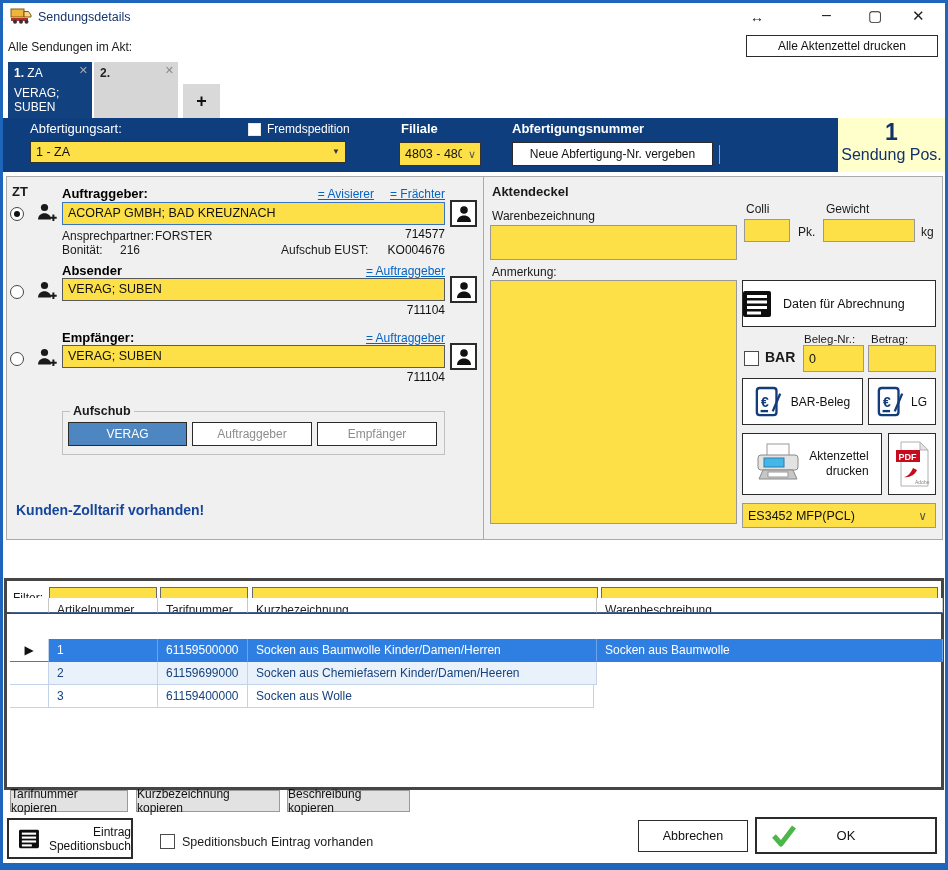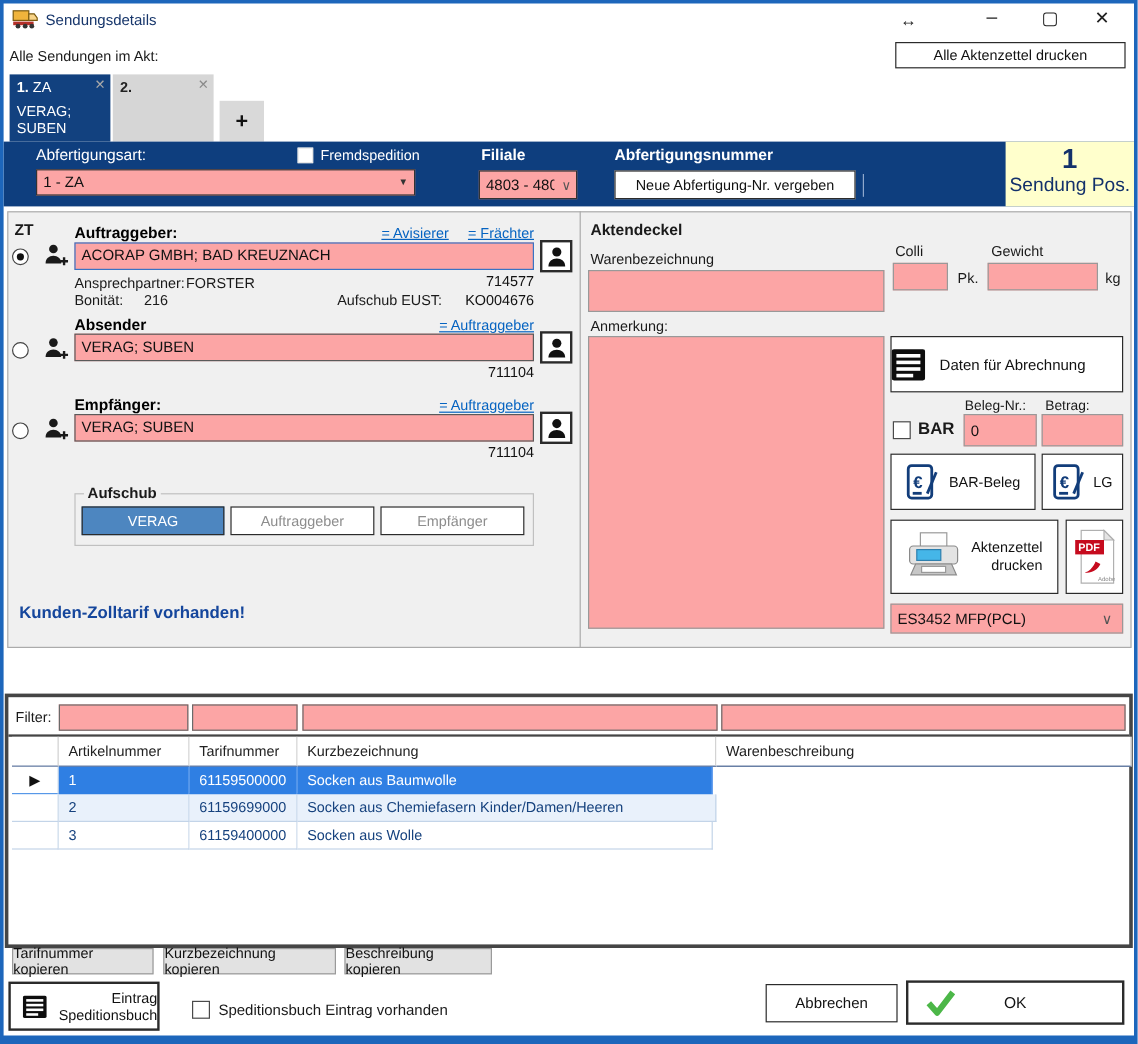--- a/index.html
+++ b/index.html
@@ -1,21 +1,21 @@
 <!DOCTYPE html>
 <html><head>
 <meta charset="utf-8">
 <style>
   html,body{margin:0;padding:0}
   body{width:948px;height:870px;position:relative;font-family:"Liberation Sans",sans-serif;background:#fff;overflow:hidden}
   .abs{position:absolute}
   .lbl{position:absolute;font-size:12px;color:#1a1a1a;white-space:nowrap}
   .b{font-weight:bold}
   .w{color:#fff}
-  .inp{position:absolute;background:#fca5a5;border:1px solid #5a5a5a;box-sizing:border-box;font-size:12.5px;color:#111;padding:3px 0 0 5px;white-space:nowrap;overflow:hidden}
+  .inp{position:absolute;background:#fde047;border:1px solid #5a5a5a;box-sizing:border-box;font-size:12.5px;color:#111;padding:3px 0 0 5px;white-space:nowrap;overflow:hidden}
   .btn{position:absolute;background:#fff;border:1px solid #2b2b2b;box-sizing:border-box;display:flex;align-items:center;justify-content:center;font-size:12px;color:#111;cursor:default}
   .graybtn{background:#e2e2e2;border:1px solid #9a9a9a}
   .link{font-size:12px;color:#0563c1;text-decoration:underline;white-space:nowrap}
   .radio{position:absolute;width:14px;height:14px;border:1px solid #444;border-radius:50%;background:#fff;box-sizing:border-box}
   .radio.on::after{content:"";position:absolute;left:3px;top:3px;width:6px;height:6px;border-radius:50%;background:#111}
   .cb{position:absolute;background:#fff;border:1px solid #4a4a4a;box-sizing:border-box}
   .num{position:absolute;font-size:12px;color:#111;text-align:right;white-space:nowrap}
   .winbtn{font-size:14px;color:#222;line-height:24px}
   
   .gridrow{position:absolute;left:3px;display:flex;height:23px;line-height:23px;font-size:12px}
@@ -252,32 +252,33 @@
 </div>
 
 <div class="abs" style="left:4px;top:578px;width:940px;height:212px;border:3px solid #454545;box-sizing:border-box;background:#fff">
   <span class="lbl" style="left:6px;top:10px">Filter:</span>
   <div class="inp" style="left:42px;top:6px;width:108px;height:22px;border-color:#6a6a6a"></div>
   <div class="inp" style="left:153px;top:6px;width:88px;height:22px;border-color:#6a6a6a"></div>
   <div class="inp" style="left:245px;top:6px;width:346px;height:22px;border-color:#6a6a6a"></div>
   <div class="inp" style="left:594px;top:6px;width:337px;height:22px;border-color:#6a6a6a"></div>
   <div class="abs" style="left:0;top:31px;width:934px;height:2px;background:#454545"></div>
 
-  <div class="gridrow hdr" style="top:33px;height:25px;line-height:25px">
+  <div class="gridrow hdr" style="top:17px;height:15px;line-height:25px">
     <div class="gcell c0"></div>
     <div class="gcell c1">Artikelnummer</div>
     <div class="gcell c2">Tarifnummer</div>
     <div class="gcell c3">Kurzbezeichnung</div>
     <div class="gcell c4">Warenbeschreibung</div>
   </div>
 
   <div class="gridrow rsel" style="top:58px">
     <div class="gcell c0">▶</div>
     <div class="gcell c1">1</div>
     <div class="gcell c2">61159500000</div>
+    <div class="gcell c3">Socken aus Baumwolle Kinder/Damen/Herren</div>
     <div class="gcell c4">Socken aus Baumwolle</div>
   </div>
   <div class="gridrow ralt" style="top:81px">
     <div class="gcell c0"></div>
     <div class="gcell c1">2</div>
     <div class="gcell c2">61159699000</div>
     <div class="gcell c3">Socken aus Chemiefasern Kinder/Damen/Heeren</div>
   </div>
   <div class="gridrow rpl" style="top:104px">
     <div class="gcell c0"></div>

